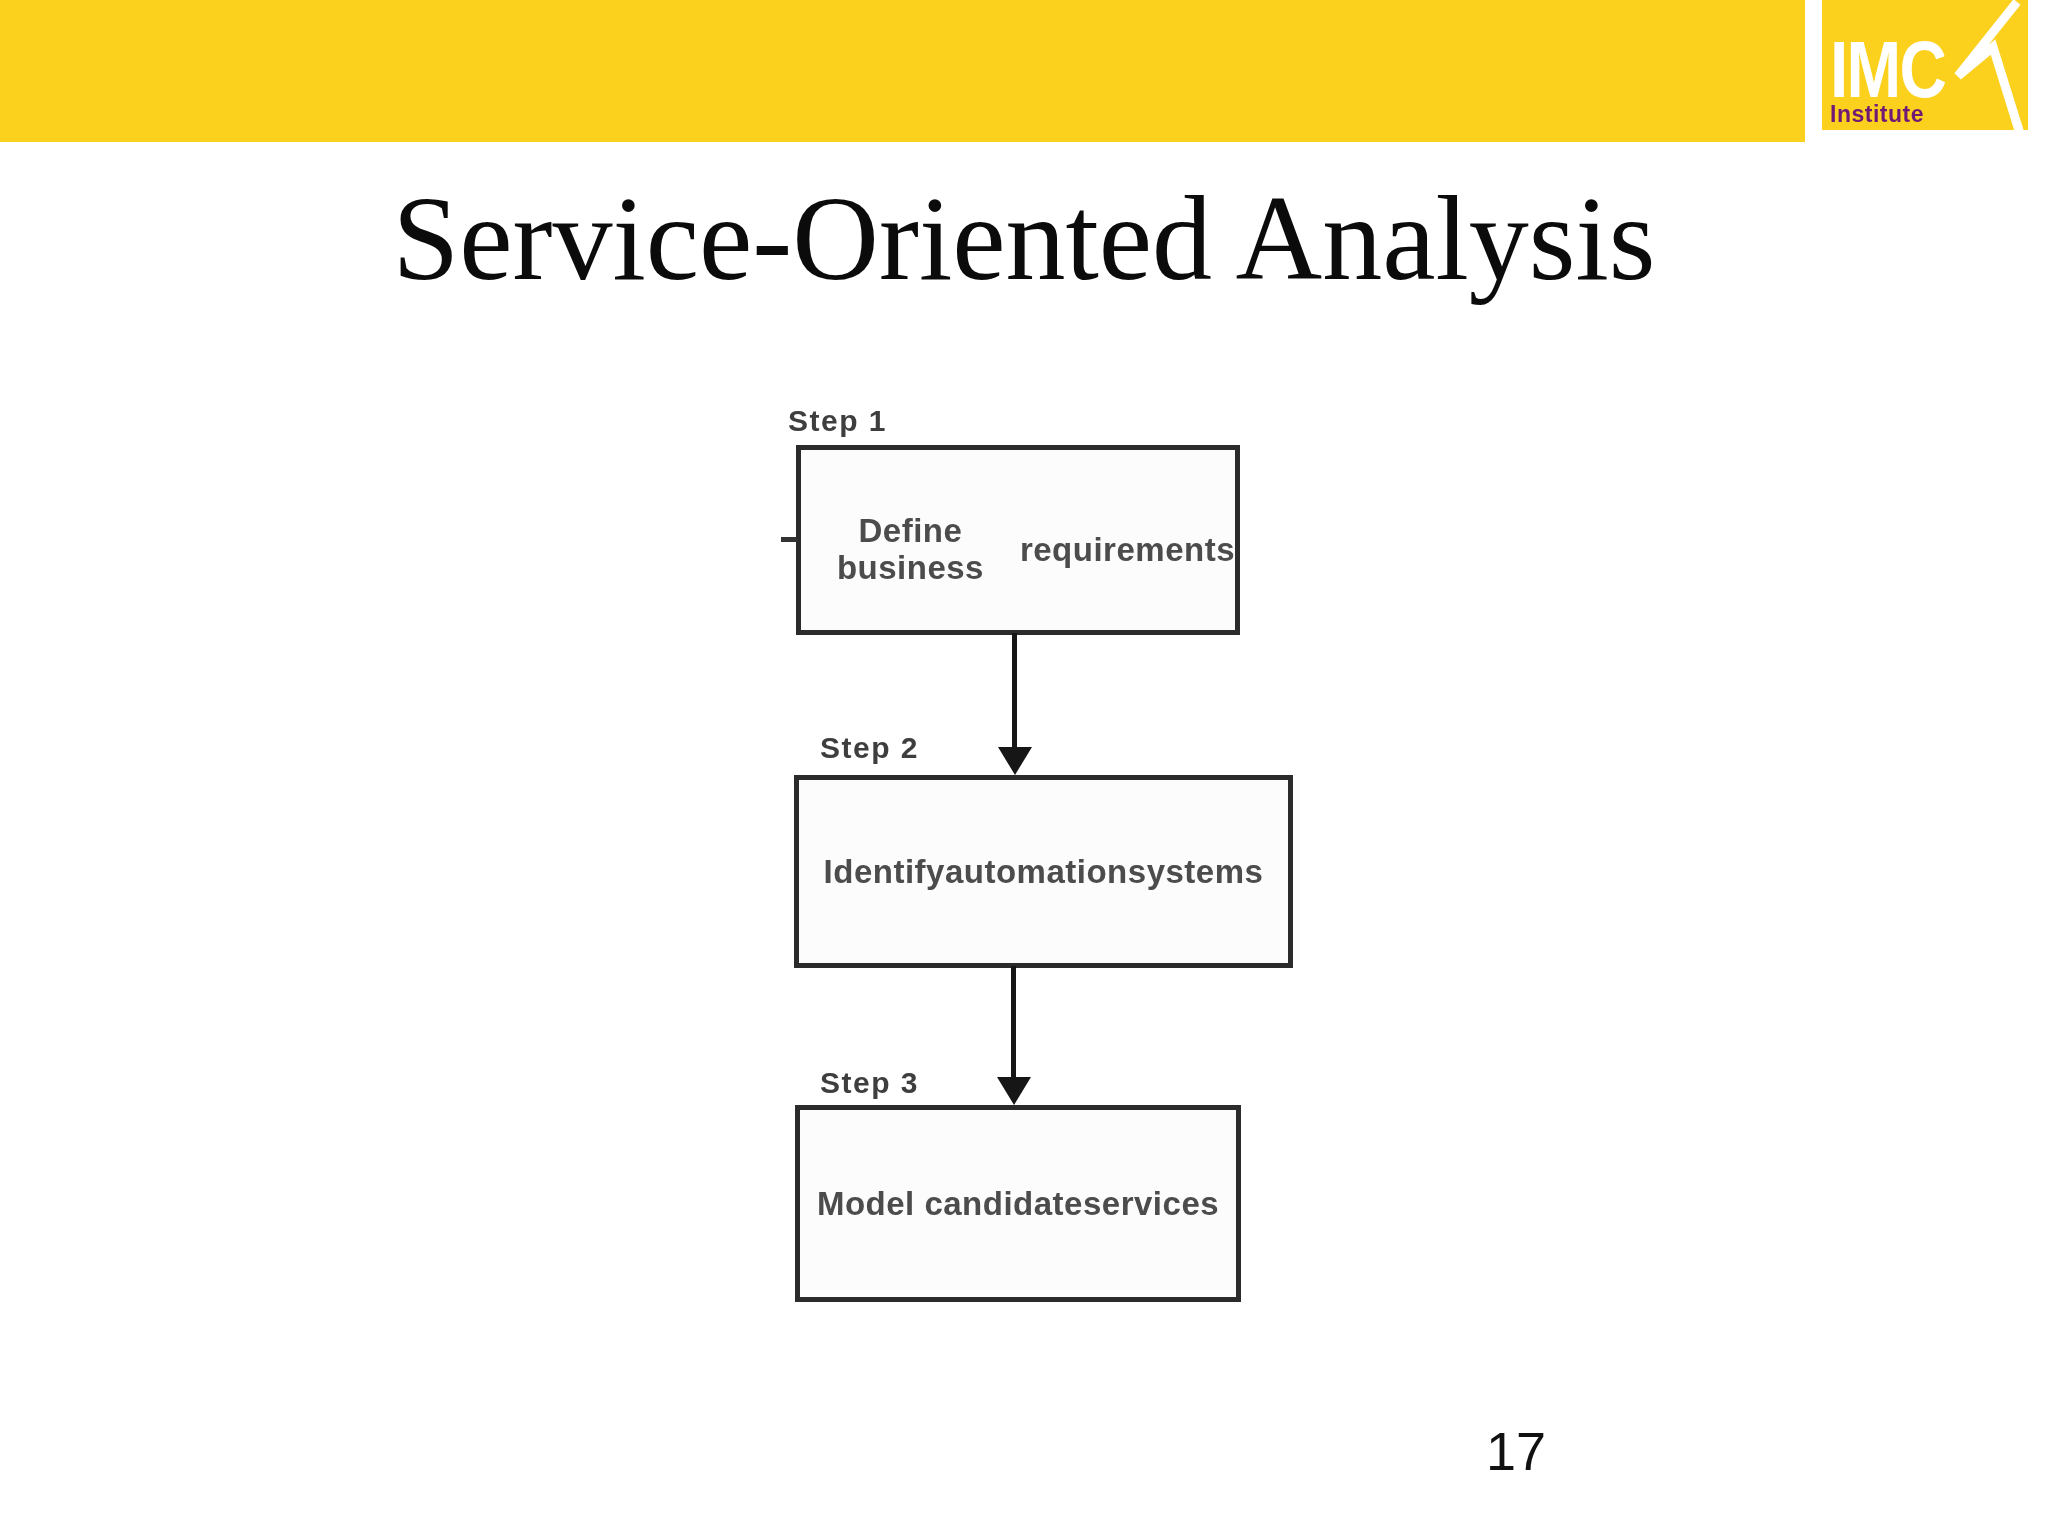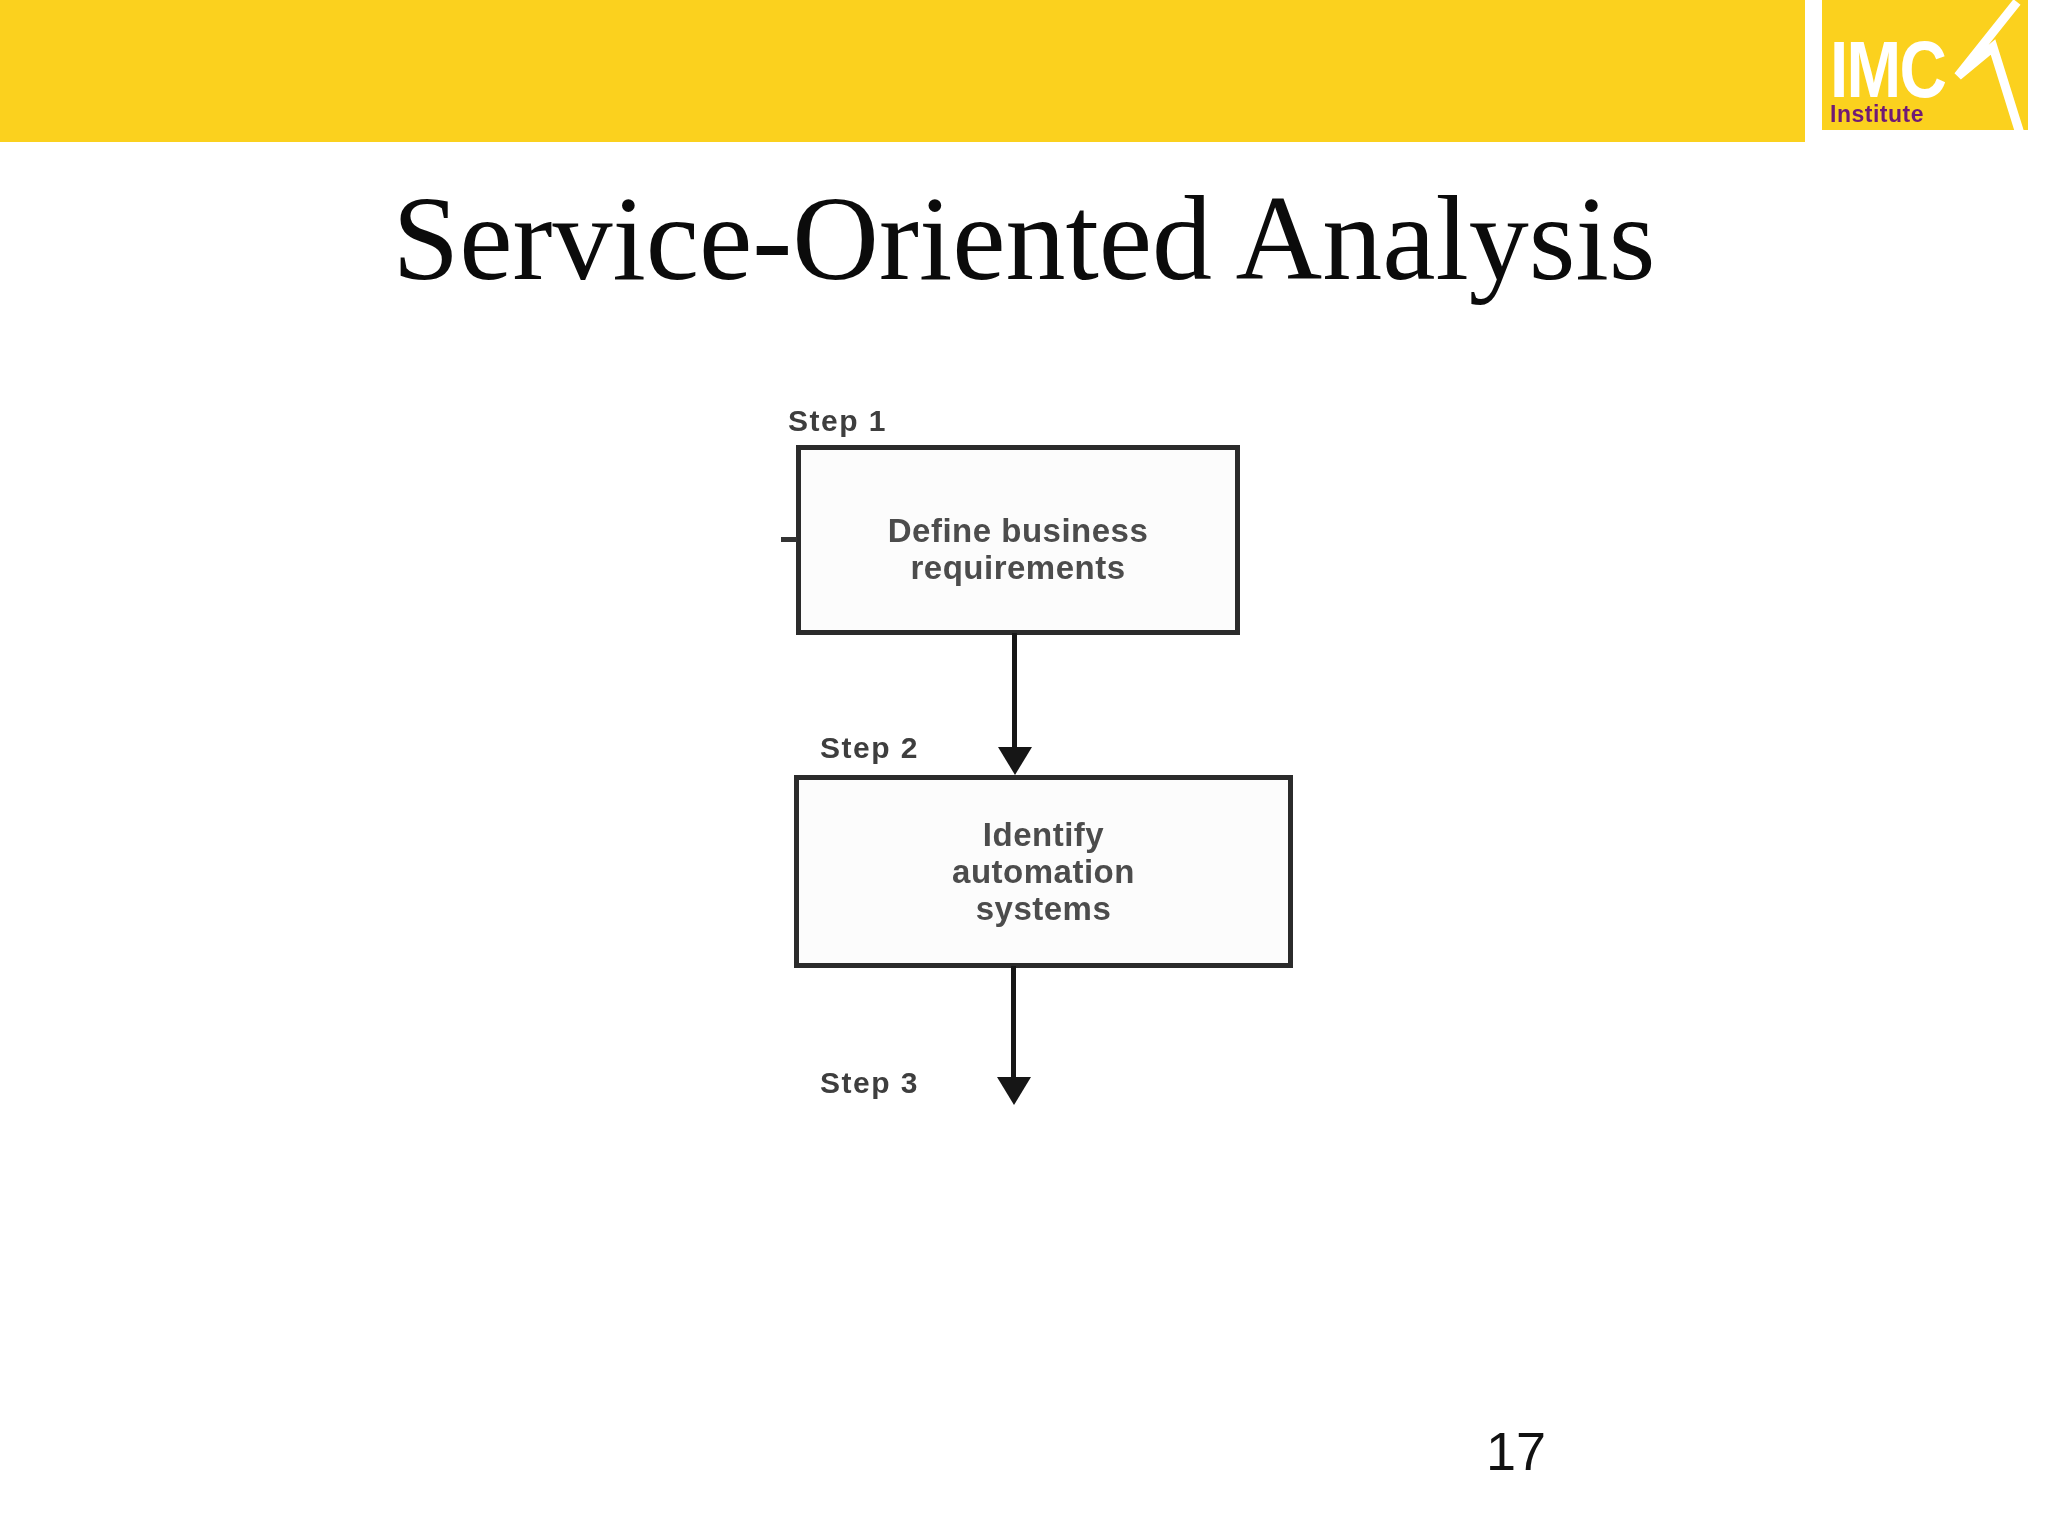--- a/index.html
+++ b/index.html
@@ -59,21 +59,21 @@
     position:absolute;
     font-size:30px;font-weight:bold;
     letter-spacing:1.5px;
     color:var(--label);
   }
   .flow-box{
     position:absolute;
     border:5px solid var(--border);
     background:#fcfcfc;
     box-sizing:border-box;
-    display:flex;flex-direction:column;
+    display:flex;flex-direction:row;
     align-items:center;justify-content:center;
     text-align:center;
     font-size:33px;font-weight:bold;
     line-height:37px;letter-spacing:0.5px;
     color:var(--boxtext);
   }
   #box1{left:796px;top:445px;width:444px;height:190px;padding-top:18px;}
   #box2{left:794px;top:775px;width:499px;height:193px;}
   #box3{left:795px;top:1105px;width:446px;height:197px;}
   #label1{left:788px;top:404px;}
@@ -137,16 +137,20 @@
     <div>automation</div>
     <div>systems</div>
   </div>
 
   <div>
     <div id="arrow2-line" class="arrow-line"></div>
     <div id="arrow2-head" class="arrow-head"></div>
   </div>
 
   <div id="label3" class="step-label">Step 3</div>
+  <div id="box3" class="flow-box">
+    <div>Model candidate</div>
+    <div>services</div>
+  </div>
 
   <div class="page-number">17</div>
 
 </div>
 
 </body></html>

